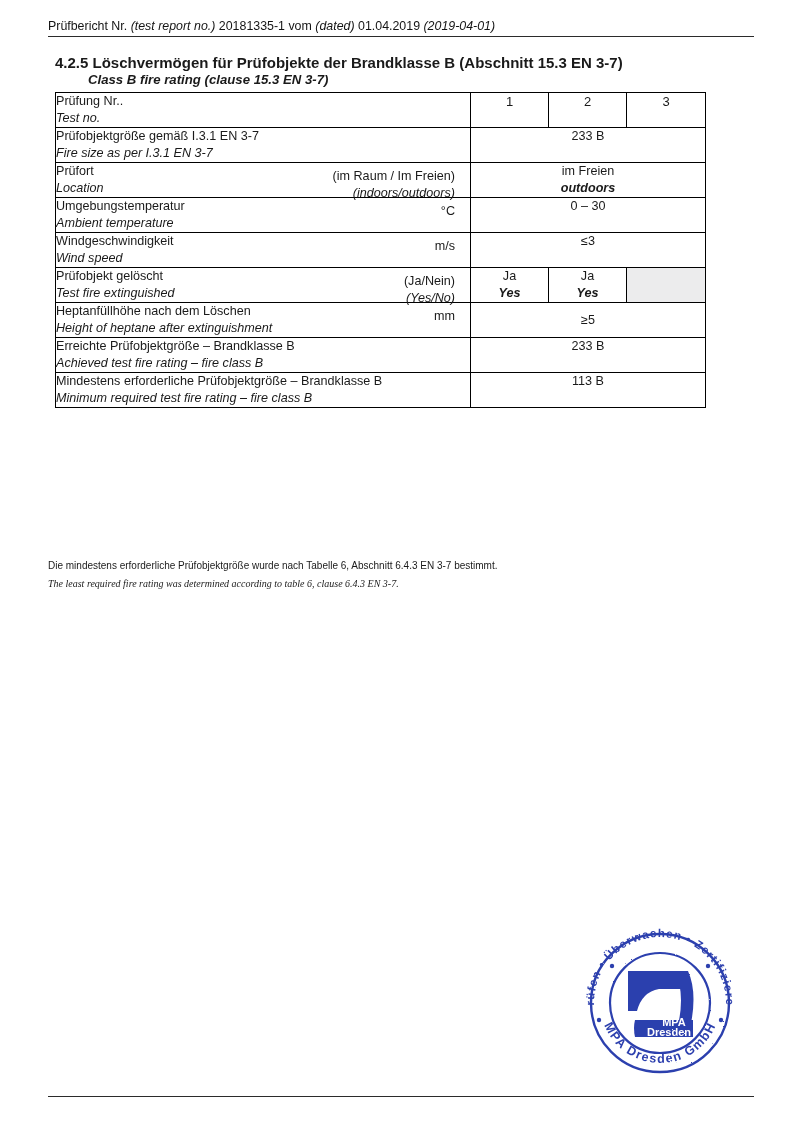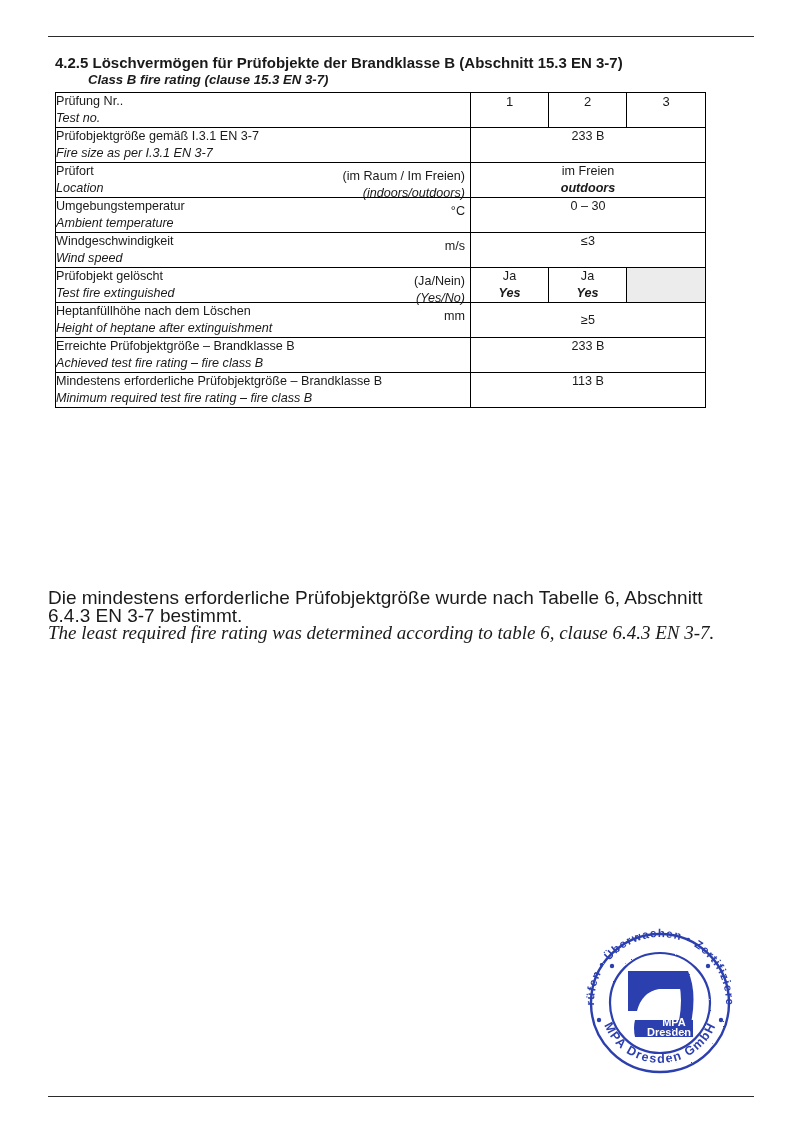--- a/index.html
+++ b/index.html
@@ -88,21 +88,21 @@
   }
   td.label-cell {
     padding: 5px 8px 6px 8px;
     position: relative;
   }
   td.label-cell .de { white-space: nowrap; }
   td.label-cell .en { font-style: italic; white-space: nowrap; }
   td.label-cell .unit-de,
   td.label-cell .unit-en {
     position: absolute;
-    right: 5px;
+    right: 15px;
     white-space: nowrap;
   }
   td.label-cell .unit-de { top: 5px; }
   td.label-cell .unit-en { top: 22px; font-style: italic; }
 
   td.val {
     text-align: center;
     padding: 5px 4px 6px 4px;
   }
   td.val .en { font-style: italic; font-weight: bold; }
@@ -110,23 +110,22 @@
   td.shaded { background: #ececed; }
 
   .colnum { font-size: 13px; }
 
   
   .note {
     position: absolute;
     left: 48px;
     top: 557px;
     width: 700px;
-    font-size: 19px;
+    font-size: 10px;
     line-height: 17.5px;
-    margin-top: 32px;
   }
   .note .en { font-style: italic; display: block; font-family: Liberation Serif, serif; }
 
   
   .stamp {
     position: absolute;
     left: 575px;
     top: 925px;
     width: 170px;
     height: 150px;
@@ -153,20 +152,29 @@
   .footer .f-left  { position: absolute; left: 0px;  top: 0; white-space: nowrap; }
   .footer .f-mid   { position: absolute; left: 297px; top: 0; white-space: nowrap; }
   .footer .f-right { position: absolute; right: 0px; top: 0; white-space: nowrap; }
   .footer .it { font-style: italic; }
 </style>
 </head>
 <body>
 
 <div class="page">
 
+  <div class="doc-header">
+    <span>Prüfbericht Nr.</span>
+    <span class="it">(test report no.)</span>
+    <span>20181335-1</span>
+    <span>vom</span>
+    <span class="it">(dated)</span>
+    <span>01.04.2019</span>
+    <span class="it">(2019-04-01)</span>
+  </div>
   <div class="header-rule"></div>
 
   <div class="section-head">
     <div class="line1">
       <span>4.2.5</span>
       <span>Löschvermögen für Prüfobjekte der Brandklasse B (Abschnitt 15.3 EN 3-7)</span>
     </div>
     <div class="line2">Class B fire rating (clause 15.3 EN 3-7)</div>
   </div>
 

